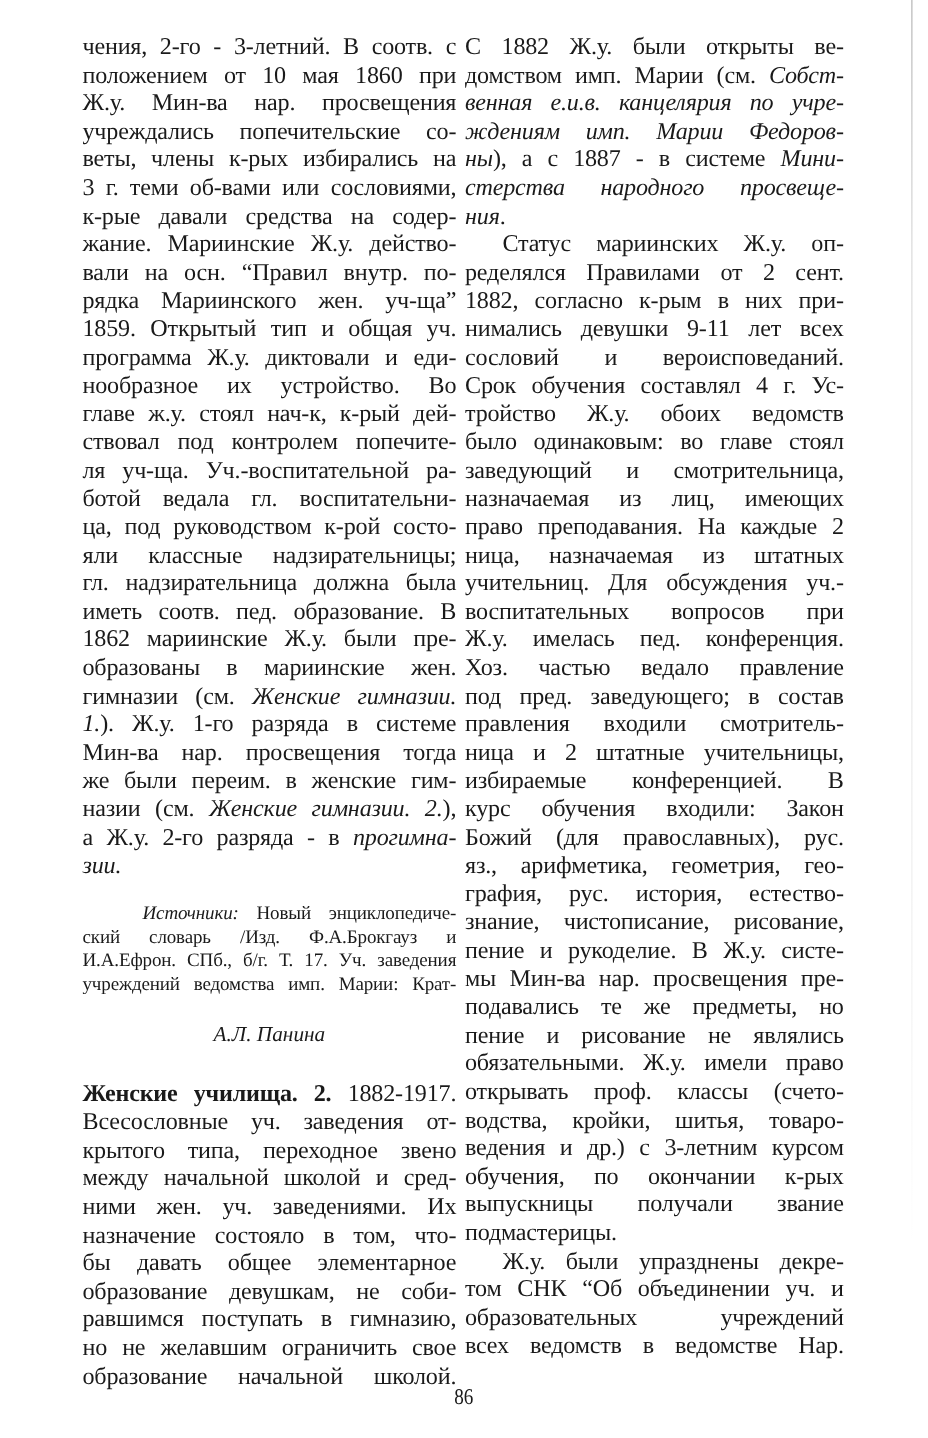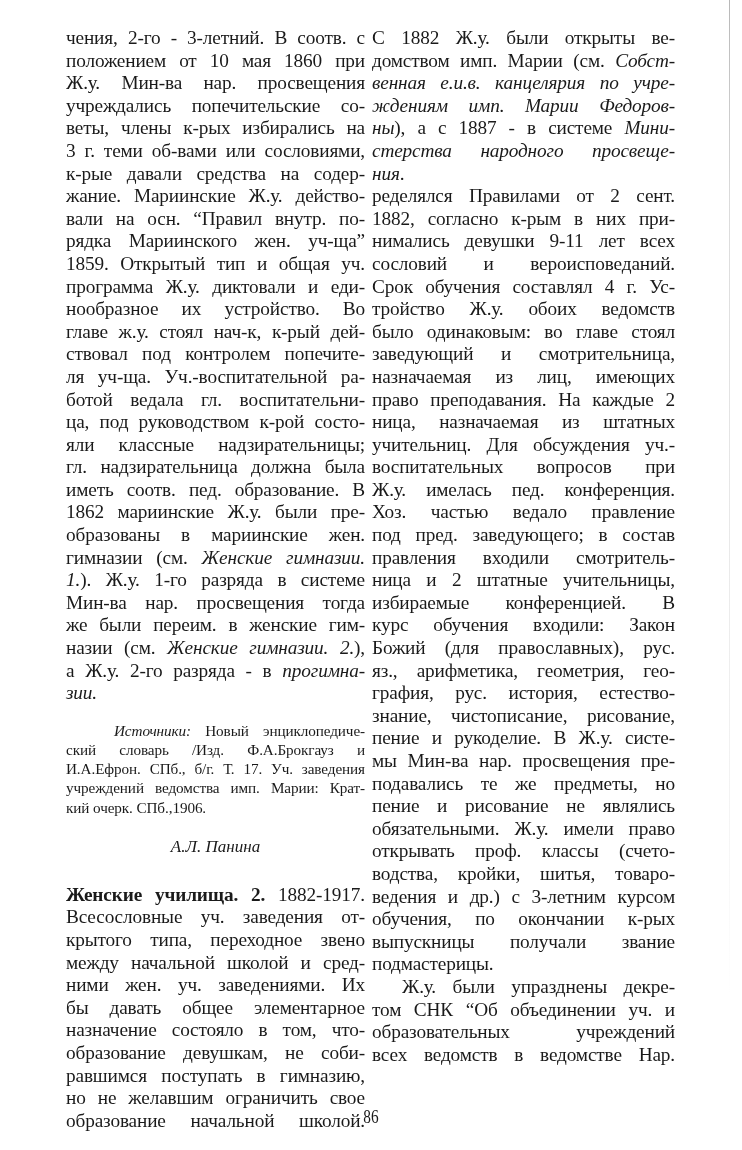--- a/index.html
+++ b/index.html
@@ -75,56 +75,56 @@
   <span class="line last it">зии.</span>
 
   <div class="gap-s"></div>
 
   <div class="small">
     <span class="line indent"><span class="it">Источники:</span><span> Новый энциклопедиче-</span></span>
     <div id="sources-lines">
         <span class="line">ский словарь /Изд. Ф.А.Брокгауз и</span>
         <span class="line">И.А.Ефрон. СПб., б/г. Т. 17. Уч. заведения</span>
         <span class="line">учреждений ведомства имп. Марии: Крат-</span>
-        <span class="line last">кий очерк. СПб.,1906.</span>
       </div>
   </div>
 
   <div class="gap-m"></div>
   <span class="author">А.Л. Панина</span>
   <div class="gap-l"></div>
 
   <div>
     <span class="line"><span class="b">Женские училища. 2.</span><span> 1882-1917.</span></span>
     <div id="entry-lines">
         <span class="line">Всесословные уч. заведения от-</span>
         <span class="line">крытого типа, переходное звено</span>
         <span class="line">между начальной школой и сред-</span>
         <span class="line">ними жен. уч. заведениями. Их</span>
+        <span class="line">назначение состояло в том, что-</span>
         <span class="line">бы давать общее элементарное</span>
-        <span class="line">назначение состояло в том, что-</span>
         <span class="line">образование девушкам, не соби-</span>
         <span class="line">равшимся поступать в гимназию,</span>
         <span class="line">но не желавшим ограничить свое</span>
         <span class="line">образование начальной школой.</span>
       </div>
   </div>
 </div>
 
 <div class="col col-right">
   <div>
     <span class="line">С 1882 Ж.у. были открыты ве-</span>
     <span class="line"><span>домством имп. Марии (см. </span><span class="it">Собст-</span></span>
     <span class="line it">венная е.и.в. канцелярия по учре-</span>
     <span class="line it">ждениям имп. Марии Федоров-</span>
     <span class="line"><span class="it">ны</span><span>), а с 1887 - в системе </span><span class="it">Мини-</span></span>
     <span class="line it">стерства народного просвеще-</span>
     <span class="line last"><span class="it">ния</span><span>.</span></span>
   </div>
   <div id="p2">
+      <span class="line indent">Статус мариинских Ж.у. оп-</span>
       <span class="line">ределялся Правилами от 2 сент.</span>
       <span class="line">1882, согласно к-рым в них при-</span>
       <span class="line">нимались девушки 9-11 лет всех</span>
       <span class="line">сословий и вероисповеданий.</span>
       <span class="line">Срок обучения составлял 4 г. Ус-</span>
       <span class="line">тройство Ж.у. обоих ведомств</span>
       <span class="line">было одинаковым: во главе стоял</span>
       <span class="line">заведующий и смотрительница,</span>
       <span class="line">назначаемая из лиц, имеющих</span>
       <span class="line">право преподавания. На каждые 2</span>

